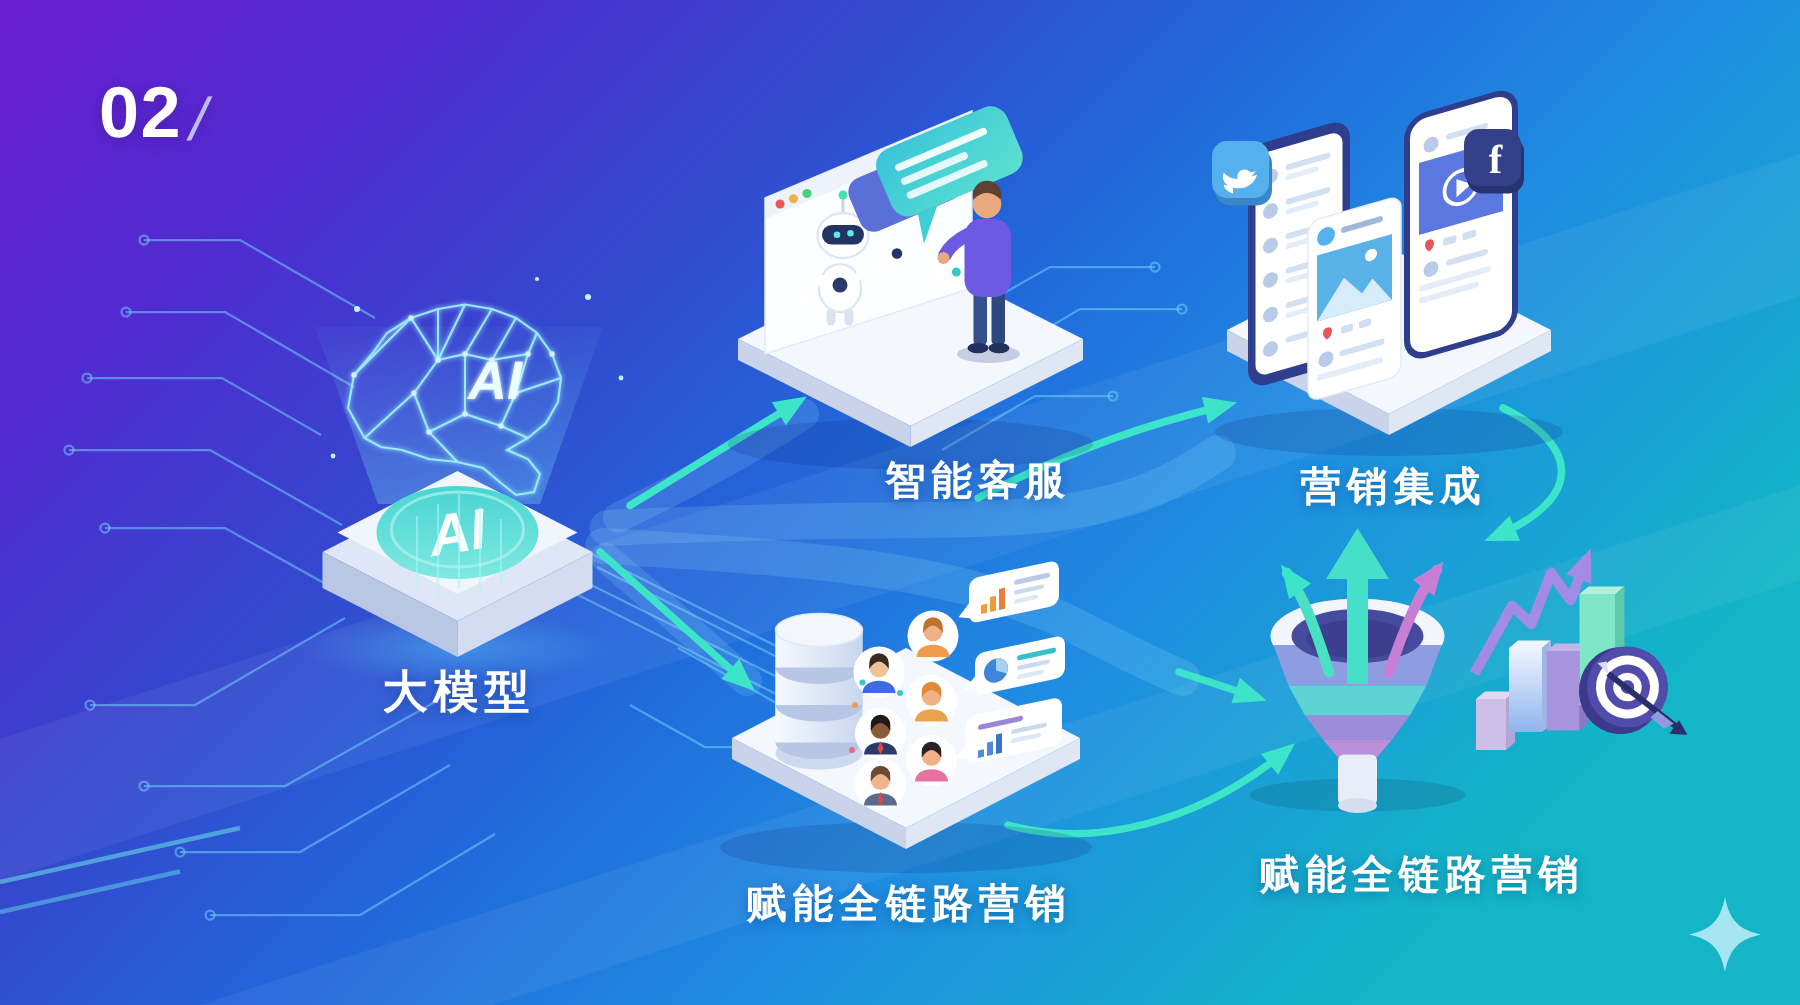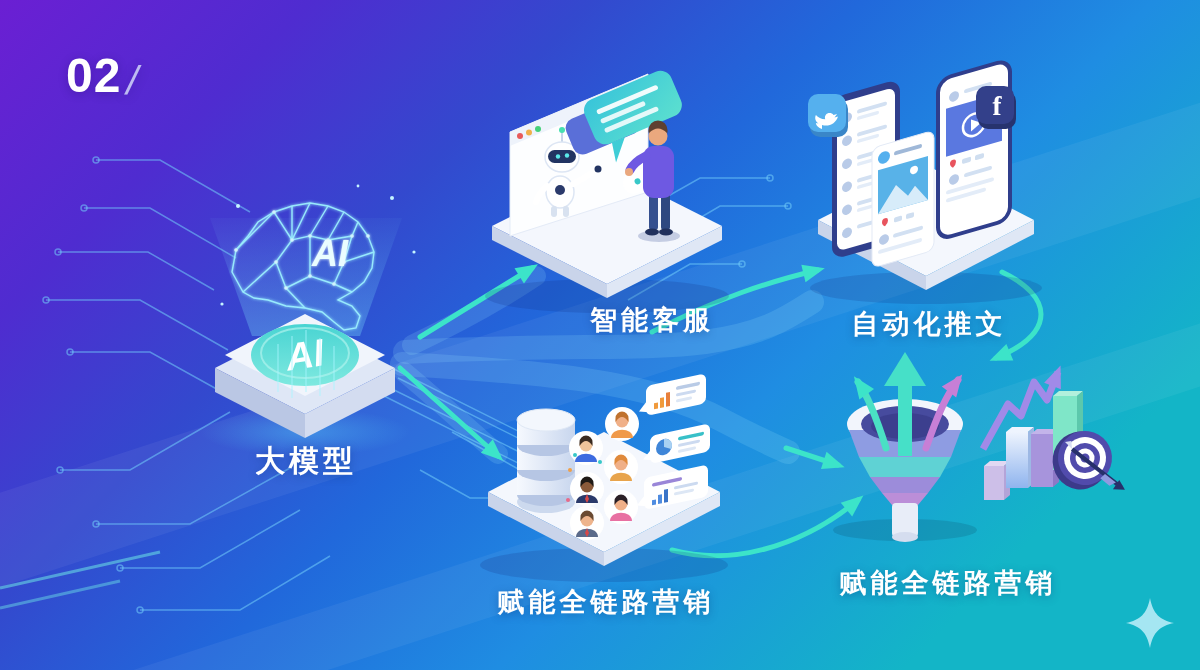--- a/index.html
+++ b/index.html
@@ -496,17 +496,17 @@
     <path d="M1150,598 C1153,614 1160,620 1174,623 C1160,626 1153,632 1150,648 C1147,632 1140,626 1126,623 C1140,620 1147,614 1150,598 Z" fill="#a5e6f2"></path>
   </svg>
 
   <div class="title-row">
     <span class="title-number">02</span>
     <span class="title-sep">/</span>
   </div>
 
   <div class="node-label label-model" style="left:306px;top:441px;">大模型</div>
   <div class="node-label" style="left:620px;top:302px;margin-left:32px;">智能客服</div>
-  <div class="node-label" style="left:929px;top:306px;">自动化推文</div>
+  <div class="node-label" style="left:929px;top:306px;">营销集成</div>
   <div class="node-label" style="left:606px;top:584px;">赋能全链路营销</div>
   <div class="node-label" style="left:948px;top:546px;margin-top:19px;">赋能全链路营销</div>
 
 </div>
 
 </body></html>

